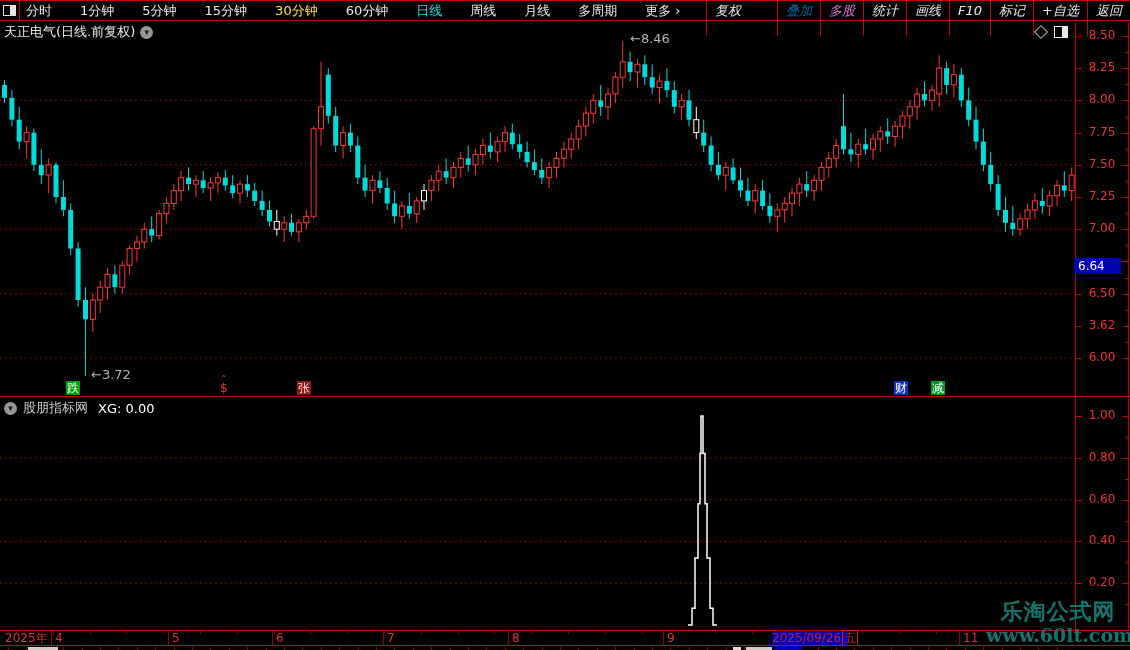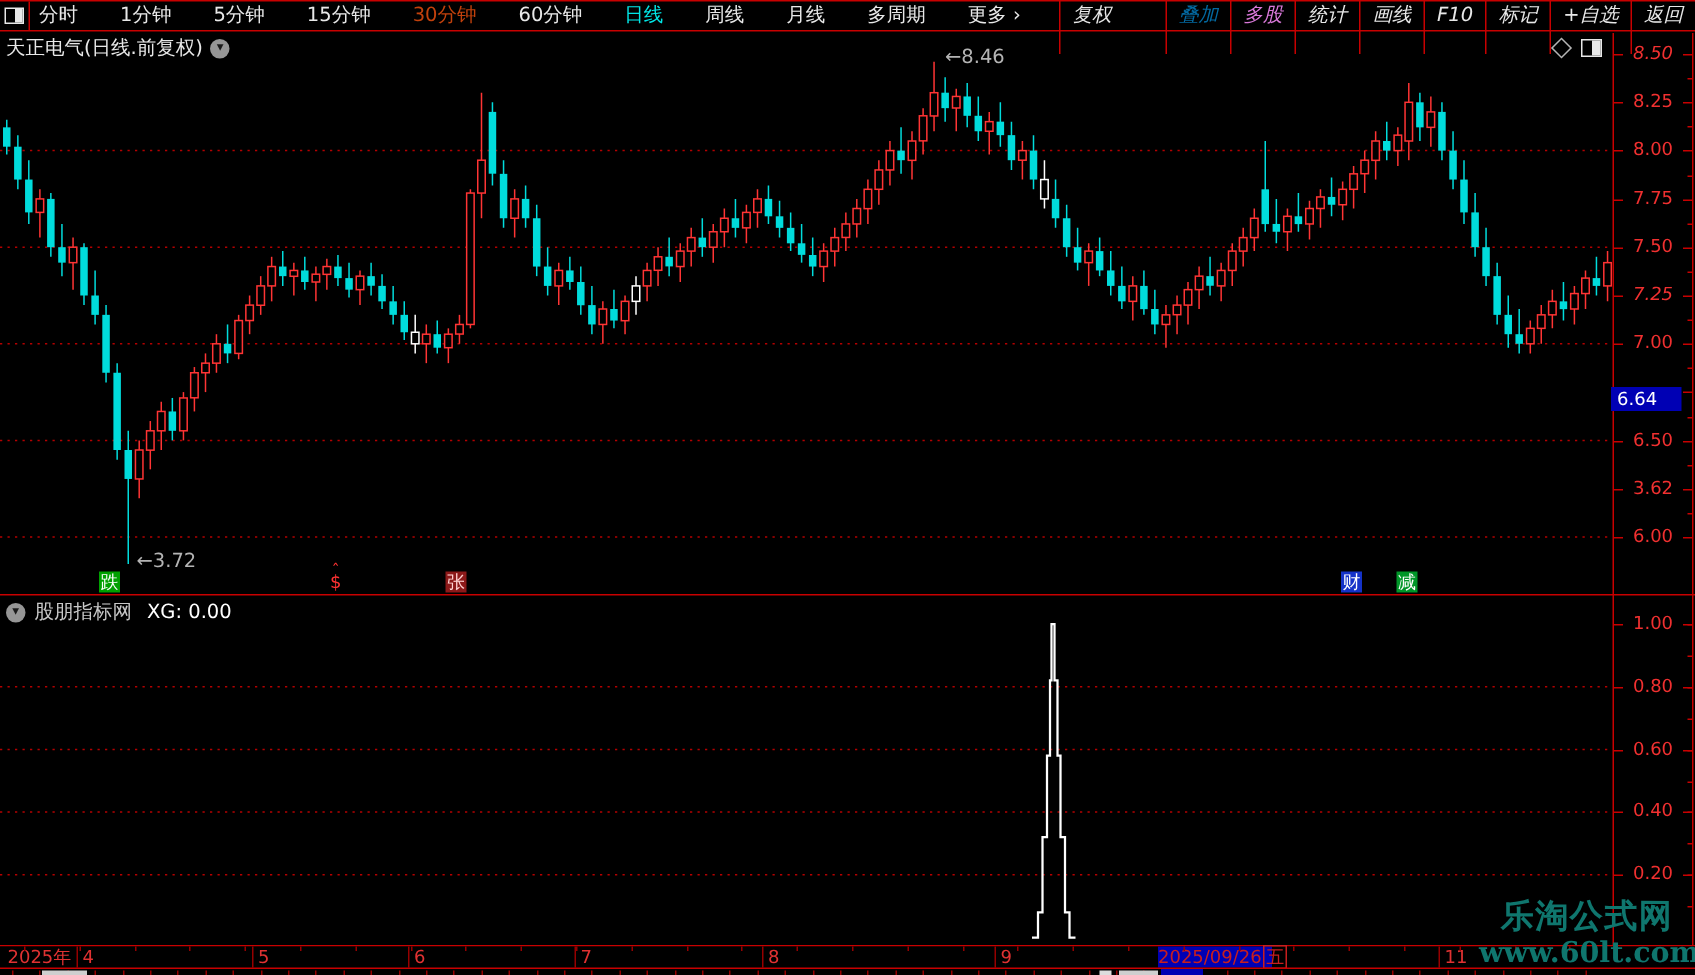--- a/index.html
+++ b/index.html
@@ -61,21 +61,21 @@
 
   <div id="topbar">
     <div id="layout-icon-box">
       <span id="layout-icon"></span>
     </div>
     <div id="menu-left">
         <span class="tb-item" style="color: rgb(232, 232, 232);">分时</span>
         <span class="tb-item" style="color: rgb(232, 232, 232);">1分钟</span>
         <span class="tb-item" style="color: rgb(232, 232, 232);">5分钟</span>
         <span class="tb-item" style="color: rgb(232, 232, 232);">15分钟</span>
-        <span class="tb-item" style="color: #c2410c;">30分钟</span>
+        <span class="tb-item" style="color: #fde047;">30分钟</span>
         <span class="tb-item" style="color: rgb(232, 232, 232);">60分钟</span>
         <span class="tb-item" style="color: rgb(0, 229, 229);">日线</span>
         <span class="tb-item" style="color: rgb(232, 232, 232);">周线</span>
         <span class="tb-item" style="color: rgb(232, 232, 232);">月线</span>
         <span class="tb-item" style="color: rgb(232, 232, 232);">多周期</span>
         <span class="tb-item" style="color: rgb(232, 232, 232);">更多 ›</span>
       </div>
     <div id="menu-right">
         <span class="tb-ritem" style="color: rgb(232, 232, 232);">复权</span>
         <span class="tb-ritem" style="color: #0369a1; margin-left: 28px;">叠加</span>
@@ -396,26 +396,26 @@
       <line x1="1064.3" x2="1064.3" y1="149.2" y2="175.0" stroke="#00dcdc" stroke-width="1"></line>
       <rect x="1061.8" y="163.4" width="5" height="5.2" fill="#00dcdc"></rect>
       <line x1="1071.7" x2="1071.7" y1="145.4" y2="178.9" stroke="#ff3434" stroke-width="1"></line>
       <rect x="1069.2" y="153.1" width="5" height="15.5" fill="#000" stroke="#ff3434" stroke-width="1"></rect>
     </svg>
 
   <div class="annotation" style="left:630px;top:31px;">←8.46</div>
   <div class="annotation" style="left:91px;top:367px;">←3.72</div>
 
   <div id="price-axis" style="top:22px;height:608px;">
-      <div class="axis-label" style="top: 6px; font-style: italic;">8.50</div>
+      <div class="axis-label" style="top: 6px;">8.50</div>
       <div class="axis-label" style="top: 38.2px;">8.25</div>
       <div class="axis-label" style="top: 70.4px;">8.00</div>
       <div class="axis-label" style="top: 102.6px;">7.75</div>
       <div class="axis-label" style="top: 134.8px;">7.50</div>
-      <div class="axis-label" style="top: 167px; font-style: italic;">7.25</div>
+      <div class="axis-label" style="top: 167px;">7.25</div>
       <div class="axis-label" style="top: 199.2px;">7.00</div>
       <div class="axis-label" style="top: 263.6px;">6.50</div>
       <div class="axis-label" style="top: 295.8px;">3.62</div>
       <div class="axis-label" style="top: 328px;">6.00</div>
       <div class="tick" style="left: 0px; top: 336px; width: 6px;"></div>
       <div class="tick" style="right: 0px; top: 336px; width: 6px;"></div>
       <div class="tick" style="left: 0px; top: 303.8px; width: 6px;"></div>
       <div class="tick" style="right: 0px; top: 303.8px; width: 6px;"></div>
       <div class="tick" style="left: 0px; top: 271.6px; width: 6px;"></div>
       <div class="tick" style="right: 0px; top: 271.6px; width: 6px;"></div>

